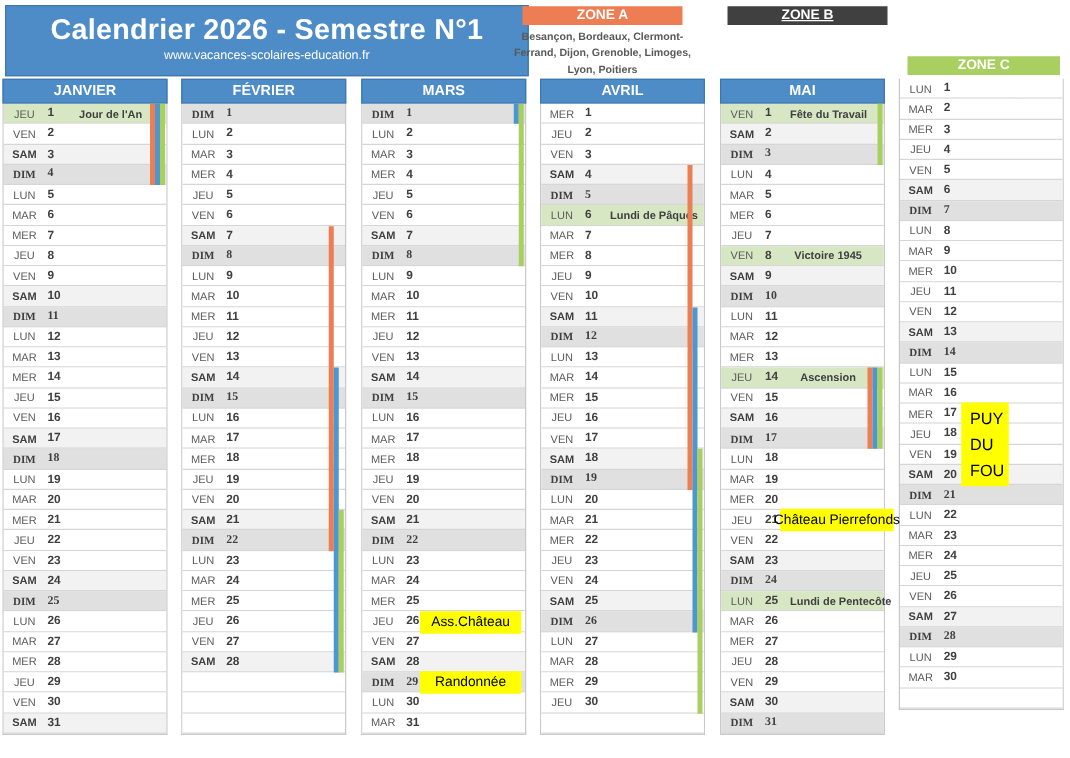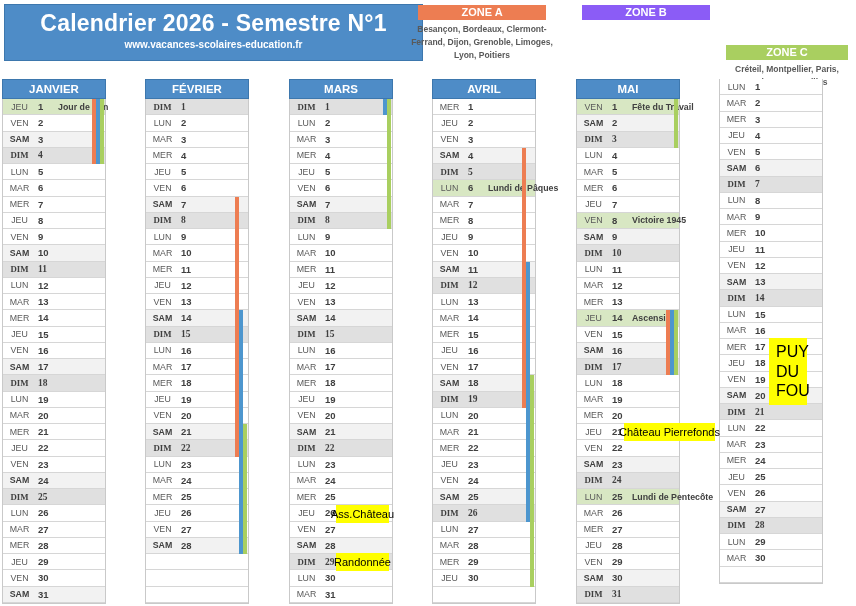--- a/index.html
+++ b/index.html
@@ -8,32 +8,32 @@
     background:#ffffff;font-family:"Liberation Sans",sans-serif;
     -webkit-font-smoothing:antialiased;
   }
   
   .header-box{
     position:absolute;left:4px;top:4px;width:419px;height:57px;
     background:#4E8CC7;border:1px solid #3D77AD;box-sizing:border-box;
     text-align:center;color:#fff;
   }
   .header-title{font-size:23px;font-weight:bold;margin-top:5px;letter-spacing:.2px;}
-  .header-url{font-size:10px;font-weight:bold;margin-top:2px;}
+  .header-url{font-size:10px;font-weight:normal;margin-top:2px;}
   
   .zone-box{position:absolute;top:4px;text-align:center;}
   .zone-bar{margin:1px 8px 0;height:15px;color:#fff;font-weight:bold;
     font-size:11px;line-height:15px;}
   .zone-cities{margin-top:3px;font-size:8.5px;font-weight:bold;color:#595959;
     line-height:1.5;padding:0 1px;}
   #zoneA{left:410px;width:144px;}
   #zoneB{left:574px;width:144px;}
   #zoneC{left:718px;width:138px;margin-top:40px;}
   
-  .month{position:absolute;top:79px;width:104px;}
+  .month{position:absolute;top:63px;width:132px;}
   .month-header{height:20px;background:#4E8CC7;border:1px solid #3D77AD;
     box-sizing:border-box;color:#fff;font-weight:bold;font-size:11.5px;
     text-align:center;line-height:19px;}
   .rows{position:relative;border:1px solid #C9C9C9;border-top:none;box-sizing:border-box;}
   .row{position:relative;height:16.26px;box-sizing:border-box;
     border-bottom:1px solid #D6D6D6;display:flex;align-items:center;background:#fff;}
   .row.sam{background:#F2F2F2;}
   .row.dim{background:#E0E0E0;font-family:Liberation Serif, serif;}
   .row.holiday{background:#D8E7C3;}
   .row.empty{background:#fff;}
@@ -50,37 +50,37 @@
   
   .yellow-evt{
     position:absolute;left:46px;right:3px;background:#FFFF00;color:#000;
     z-index:4;display:flex;align-items:center;justify-content:center;
     font-size:11px;white-space:nowrap;
   }
   .yellow-evt.wide{right:auto;width:91px;left:47px;}
   .yellow-evt.block{
     right:auto;left:49px;width:38px;flex-direction:column;
     align-items:flex-start;justify-content:space-between;
-    padding:5px 0 5px 7px;box-sizing:border-box;font-size:16px;
+    padding:5px 0 5px 7px;box-sizing:border-box;font-size:13px;
   }
 </style>
 </head>
 <body>
 
 <div class="header-box">
   <div class="header-title">Calendrier 2026 - Semestre N°1</div>
   <div class="header-url">www.vacances-scolaires-education.fr</div>
 </div>
 
 <div class="zone-box" id="zoneA">
   <div class="zone-bar" style="background: rgb(237, 125, 82);">ZONE A</div>
   <div class="zone-cities">Besançon, Bordeaux, Clermont-Ferrand, Dijon, Grenoble, Limoges, Lyon, Poitiers</div>
 </div>
 <div class="zone-box" id="zoneB">
-  <div class="zone-bar" style="background: #8b5cf6;">ZONE B</div>
+  <div class="zone-bar" style="background: #404040; text-decoration: underline;">ZONE B</div>
 </div>
 <div class="zone-box" id="zoneC">
   <div class="zone-bar" style="background: rgb(169, 207, 96);">ZONE C</div>
   <div class="zone-cities">Créteil, Montpellier, Paris, Toulouse, Versailles</div>
 </div>
 
 <div id="months">
     <div class="month" style="left: 2px;">
       <div class="month-header">JANVIER</div>
       <div class="rows">

